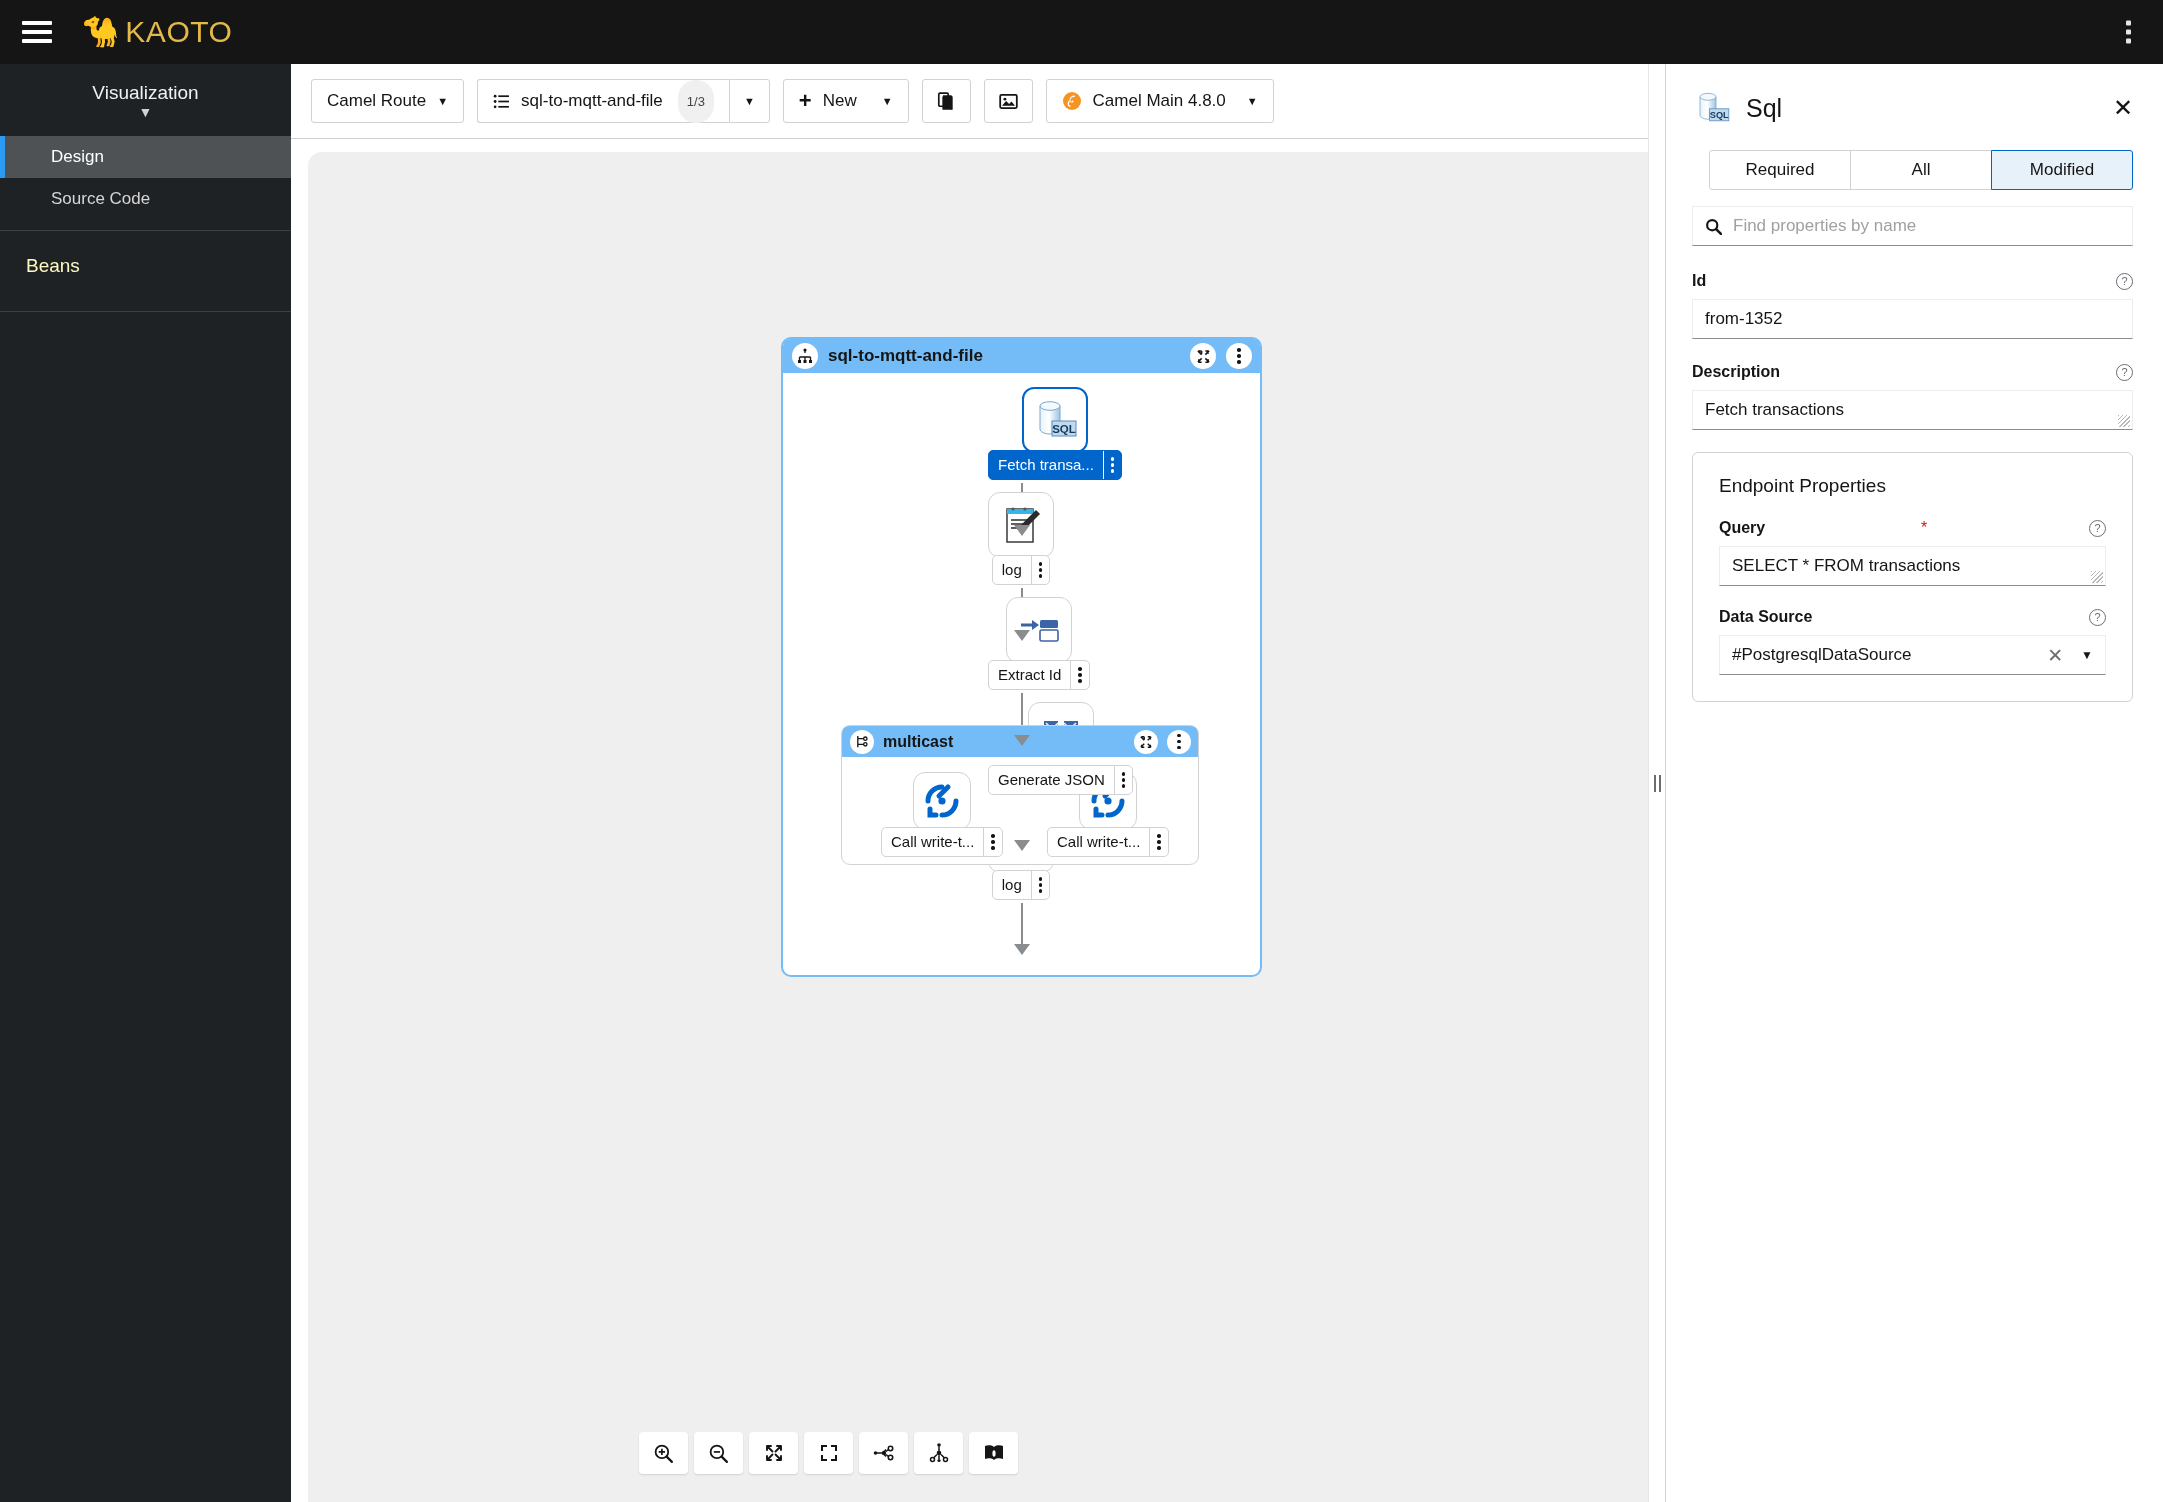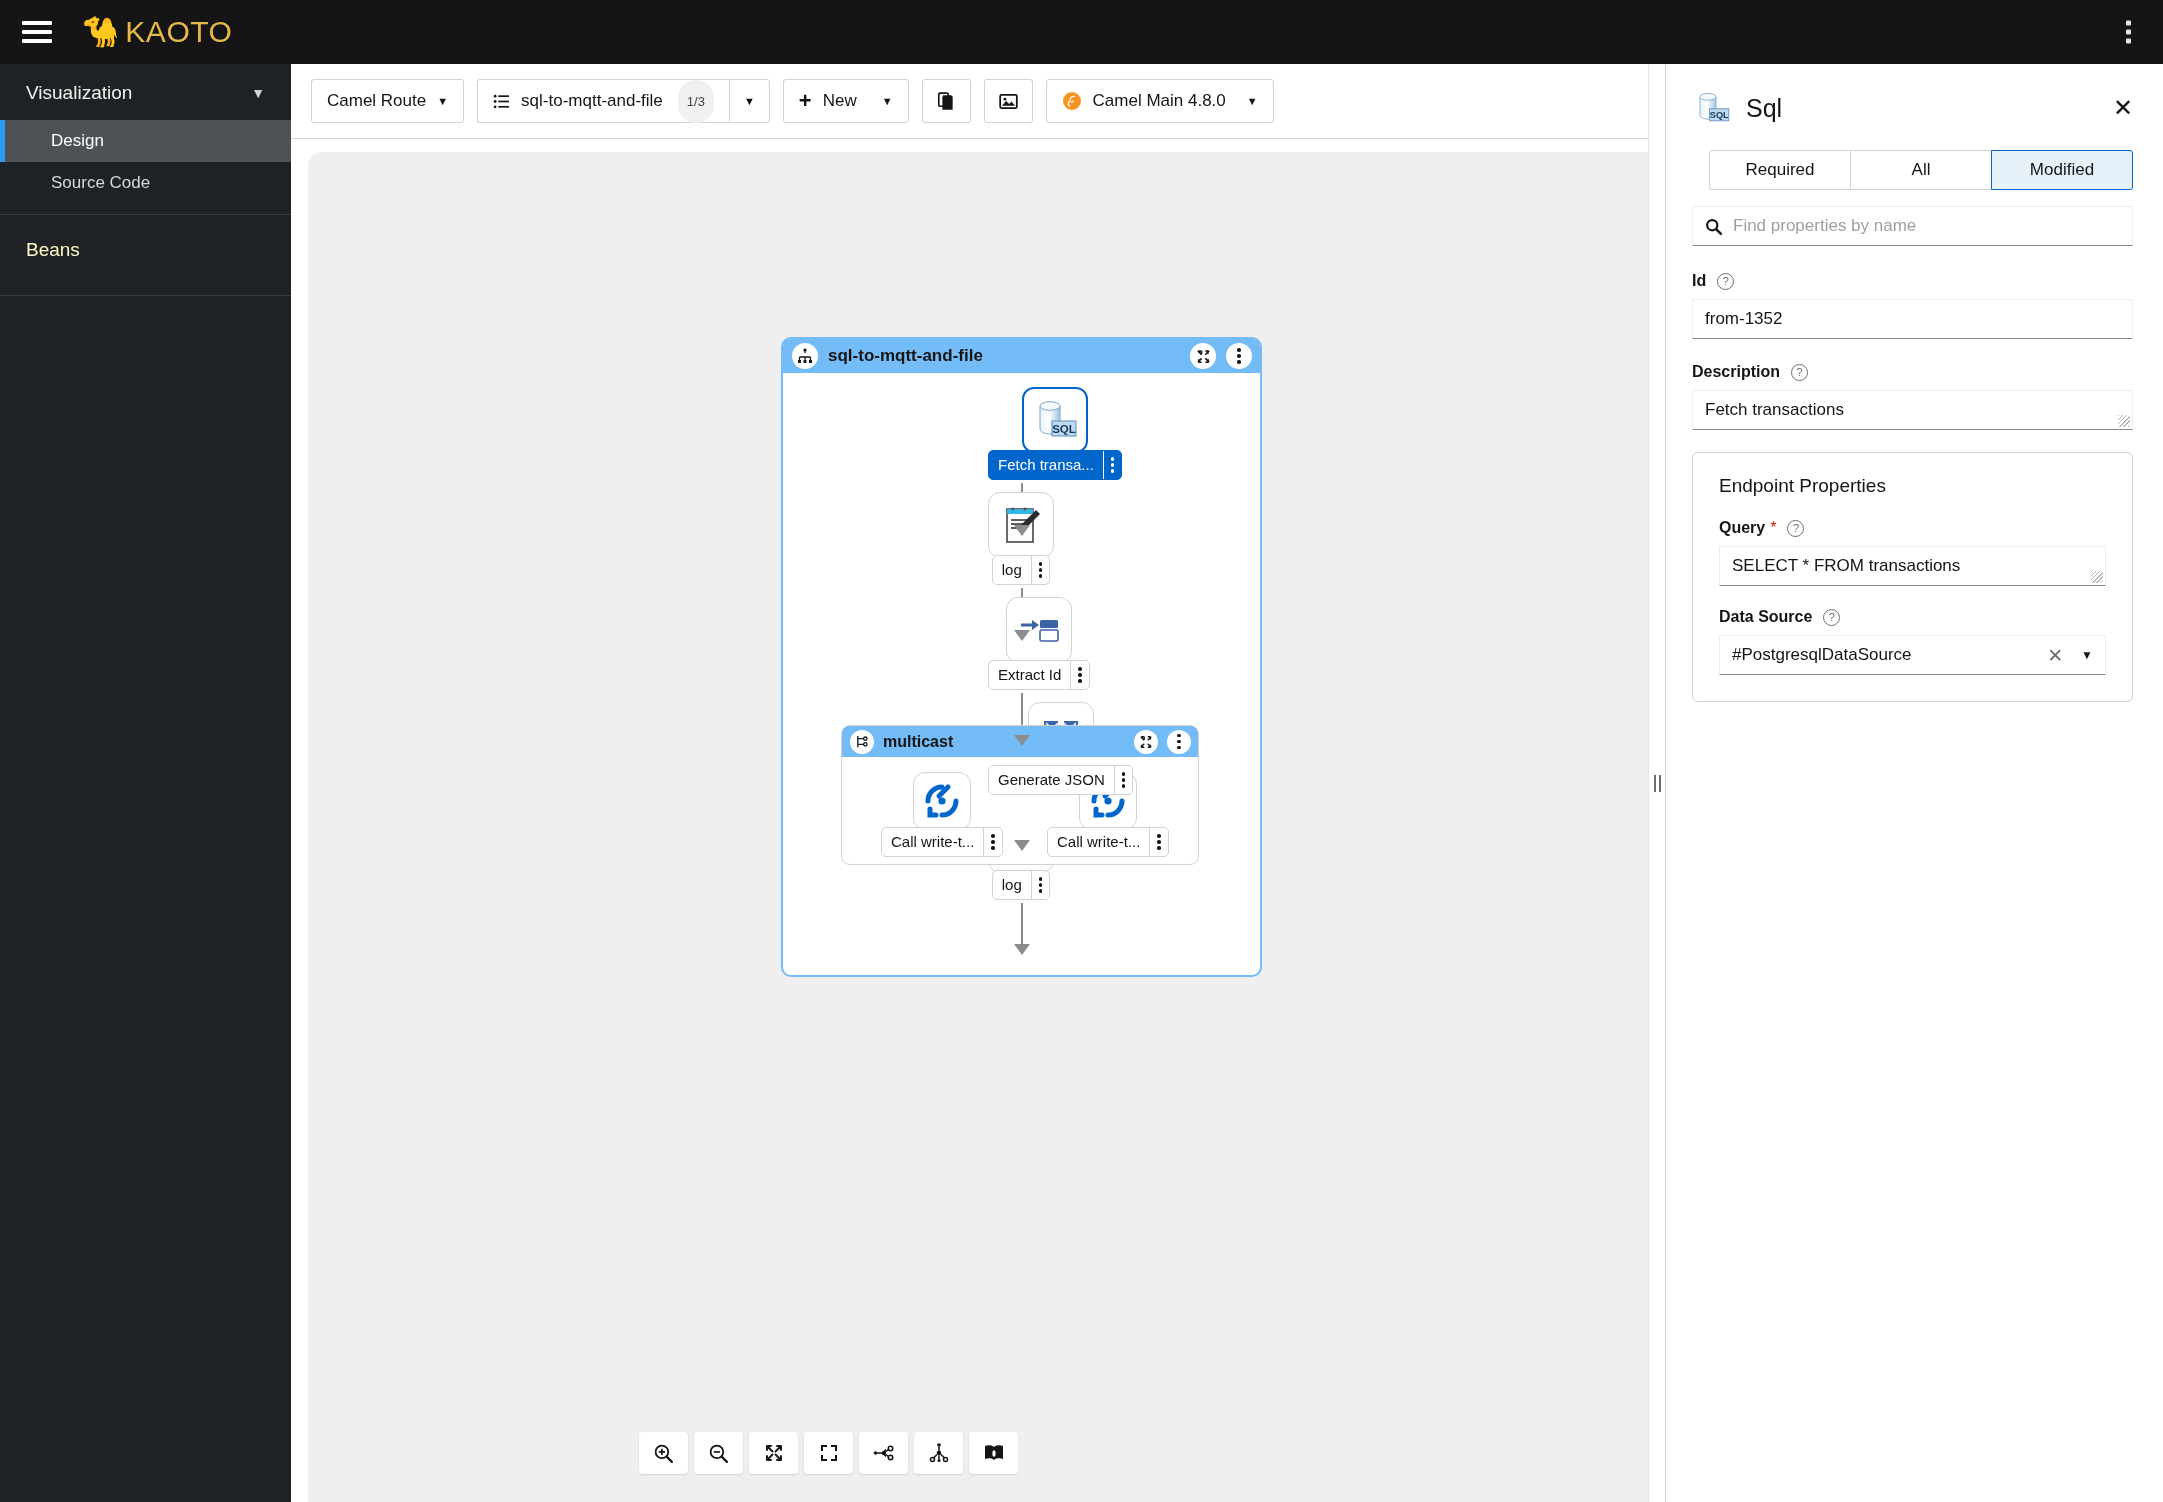--- a/index.html
+++ b/index.html
@@ -23,22 +23,22 @@
     display: flex; flex-direction: column; gap: 4px; cursor: pointer; padding: 6px;
   }
   .masthead-kebab i { width: 5px; height: 5px; background: #e6e6e6; border-radius: 1px; }
 
   
   #body-wrap { display: flex; height: calc(1502px - 64px); }
 
   
   #sidebar { width: 291px; background: #1f2225; flex: none; color: #e8e8e8; padding-top: 0; }
   .nav-group-title {
-    display: flex; align-items: center; justify-content: space-between;
-    padding: 18px 26px 16px 26px; font-size: 19px; color: #f0f0f0; cursor: pointer;
+    display: flex; align-items: center; 
+    padding: 18px 26px 16px 26px; font-size: 19px; color: #f0f0f0; cursor: pointer; flex-direction: column;
   }
   .chev { font-size: 14px; color: #d2d2d2; }
   .nav-item {
     padding: 11px 32px 11px 46px; font-size: 17px; color: #d6d6d6; cursor: pointer;
     border-left: 5px solid transparent;
   }
   .nav-item.active { background: #4f5255; border-left-color: #2b9af3; color: #fff; }
   .nav-sep { height: 1px; background: #3c3f42; margin: 10px 0 0 0; }
   .nav-top { padding: 24px 26px 24px 26px; font-size: 19px; color: #fef9c3; cursor: pointer; }
 
@@ -171,21 +171,21 @@
   .toggle-btn:first-child { margin-left: 17px; border-radius: 3px 0 0 3px; }
   .toggle-btn:last-child { border-radius: 0 3px 3px 0; }
   .toggle-btn.active { background: #e7f1fa; border: 1px solid #06c; color: #151515; z-index: 2; }
   .search-box {
     display: flex; align-items: center; gap: 11px; height: 40px; padding: 0 12px;
     border: 1px solid #ededed; border-bottom: 1px solid #8a8d90; margin-bottom: 26px;
   }
   .search-ph { font-size: 17px; color: #a0a0a0; }
   .field-label {
     display: flex; align-items: center; gap: 11px; font-size: 16px;
-    font-weight: bold; color: #151515; margin-bottom: 9px;
+    font-weight: bold; color: #151515; margin-bottom: 9px; justify-content: space-between;
   }
   .req-star { color: #c9190b; font-size: 16px; font-weight: normal; margin-left: -6px; }
   .help-icon {
     width: 17px; height: 17px; border-radius: 50%; border: 1.5px solid #6a6e73;
     color: #6a6e73; font-size: 11px; display: flex; align-items: center;
     justify-content: center; cursor: pointer; flex: none; font-weight: normal;
   }
   .text-input {
     width: 100%; height: 40px; border: 1px solid #ededed; border-bottom: 1px solid #8a8d90;
     padding: 0 12px; font-size: 17px; color: #151515; font-family: inherit;

